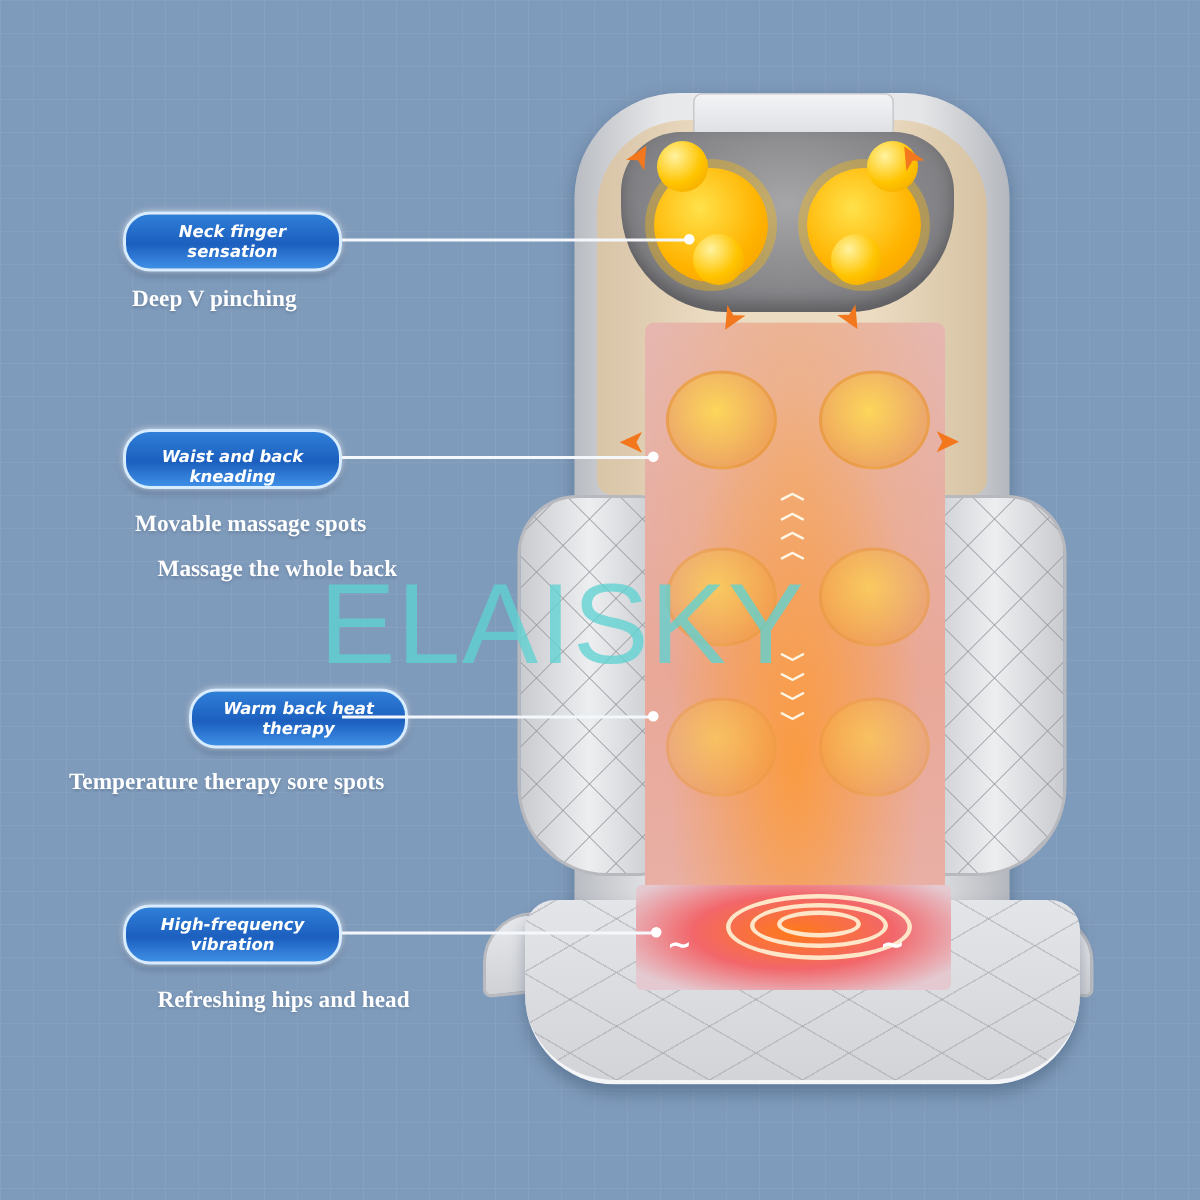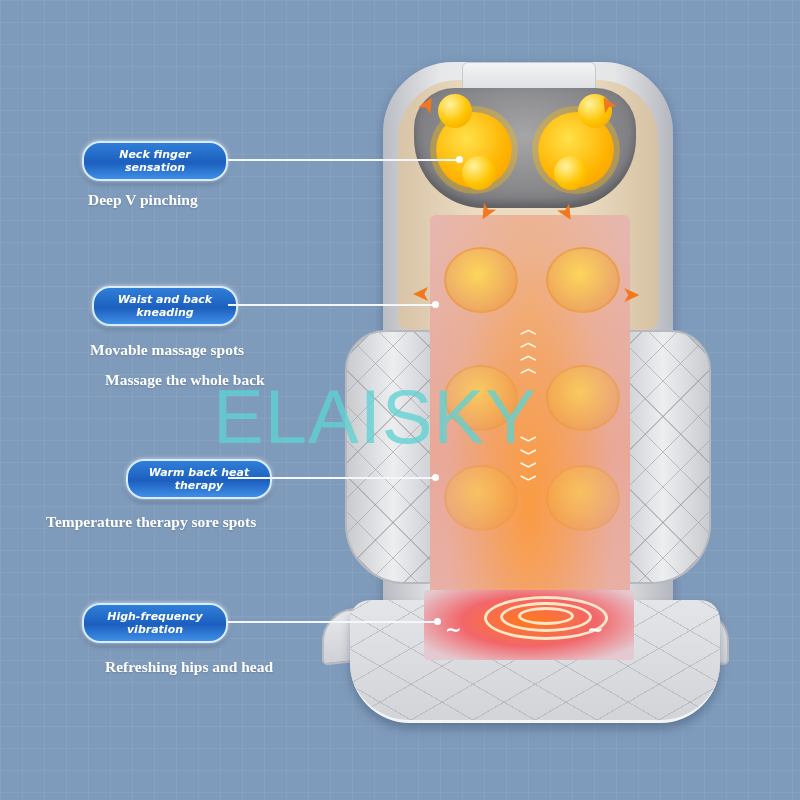--- a/index.html
+++ b/index.html
@@ -204,21 +204,21 @@
 
   <div class="watermark">ELAISKY</div>
 
   <div class="pill" style="left:82px; top:141px;">
     <span class="pill-text">Neck finger sensation</span>
   </div>
   <div class="leader" style="left:228px; top:159px; width:232px;"></div>
   <div class="leader-dot" style="left:456px; top:156px;"></div>
   <div class="caption" style="left:88px; top:191px;">Deep V pinching</div>
 
-  <div class="pill" style="left:92px; top:286px;">
+  <div class="pill" style="left:82px; top:286px;align-items:flex-end;">
     <span class="pill-text">Waist and back kneading</span>
   </div>
   <div class="leader" style="left:228px; top:304px; width:205px;"></div>
   <div class="leader-dot" style="left:432px; top:301px;"></div>
   <div class="caption" style="left:90px; top:341px;">Movable massage spots</div>
   <div class="caption" style="left:105px; top:371px;">Massage the whole back</div>
 
   <div class="pill" style="left:82px; top:459px;margin-left:44px;">
     <span class="pill-text">Warm back heat therapy</span>
   </div>

